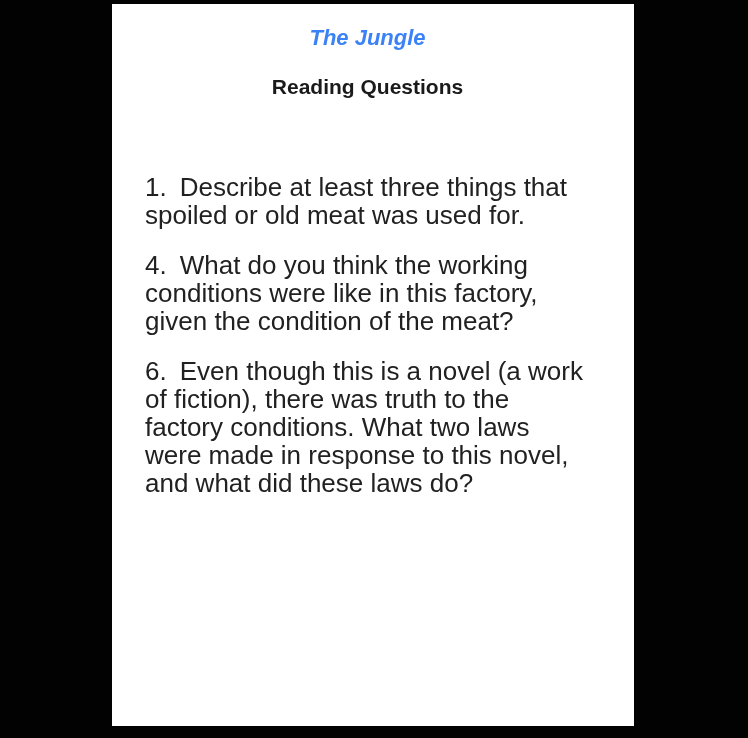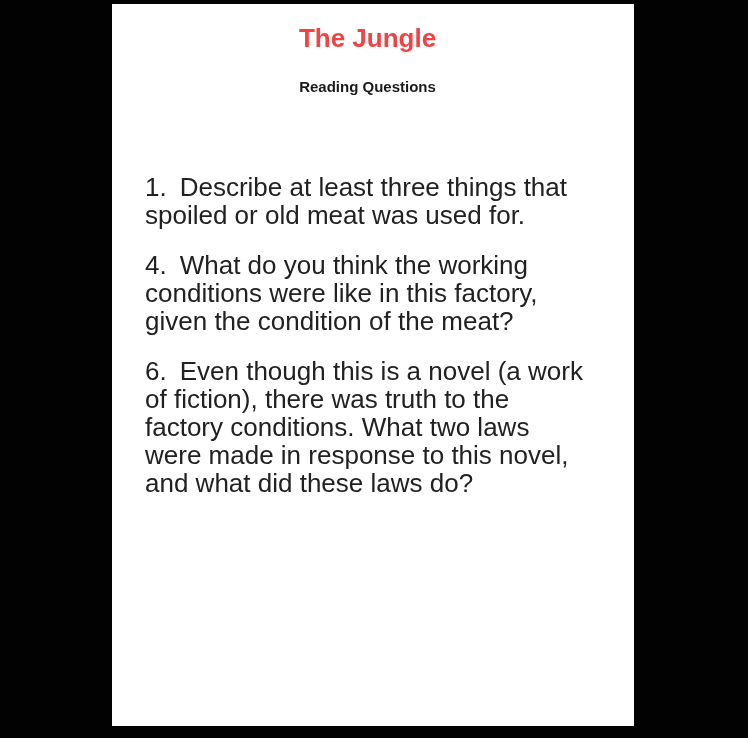--- a/index.html
+++ b/index.html
@@ -25,29 +25,30 @@
     height: 722px;
     background: #ffffff;
     box-sizing: border-box;
     padding: 22px 44px 0 33px;
     overflow: hidden;
     color: #1f1f1f;
   }
   .doc-title {
     margin: 0;
     text-align: center;
-    font-size: 26px;
+    font-size: 22px;
     font-weight: bold;
+    font-style: italic;
     line-height: 24px;
-    color: #ef4444;
+    color: #3b82f6;
   }
   .doc-subtitle {
     margin: 25px 0 0 0;
     text-align: center;
-    font-size: 15px;
+    font-size: 21px;
     font-weight: bold;
     font-style: normal;
     line-height: 24px;
     color: #1a1a1a;
   }
   .questions {
     margin-top: 74px;
   }
   .question {
     margin: 0 0 22px 0;

